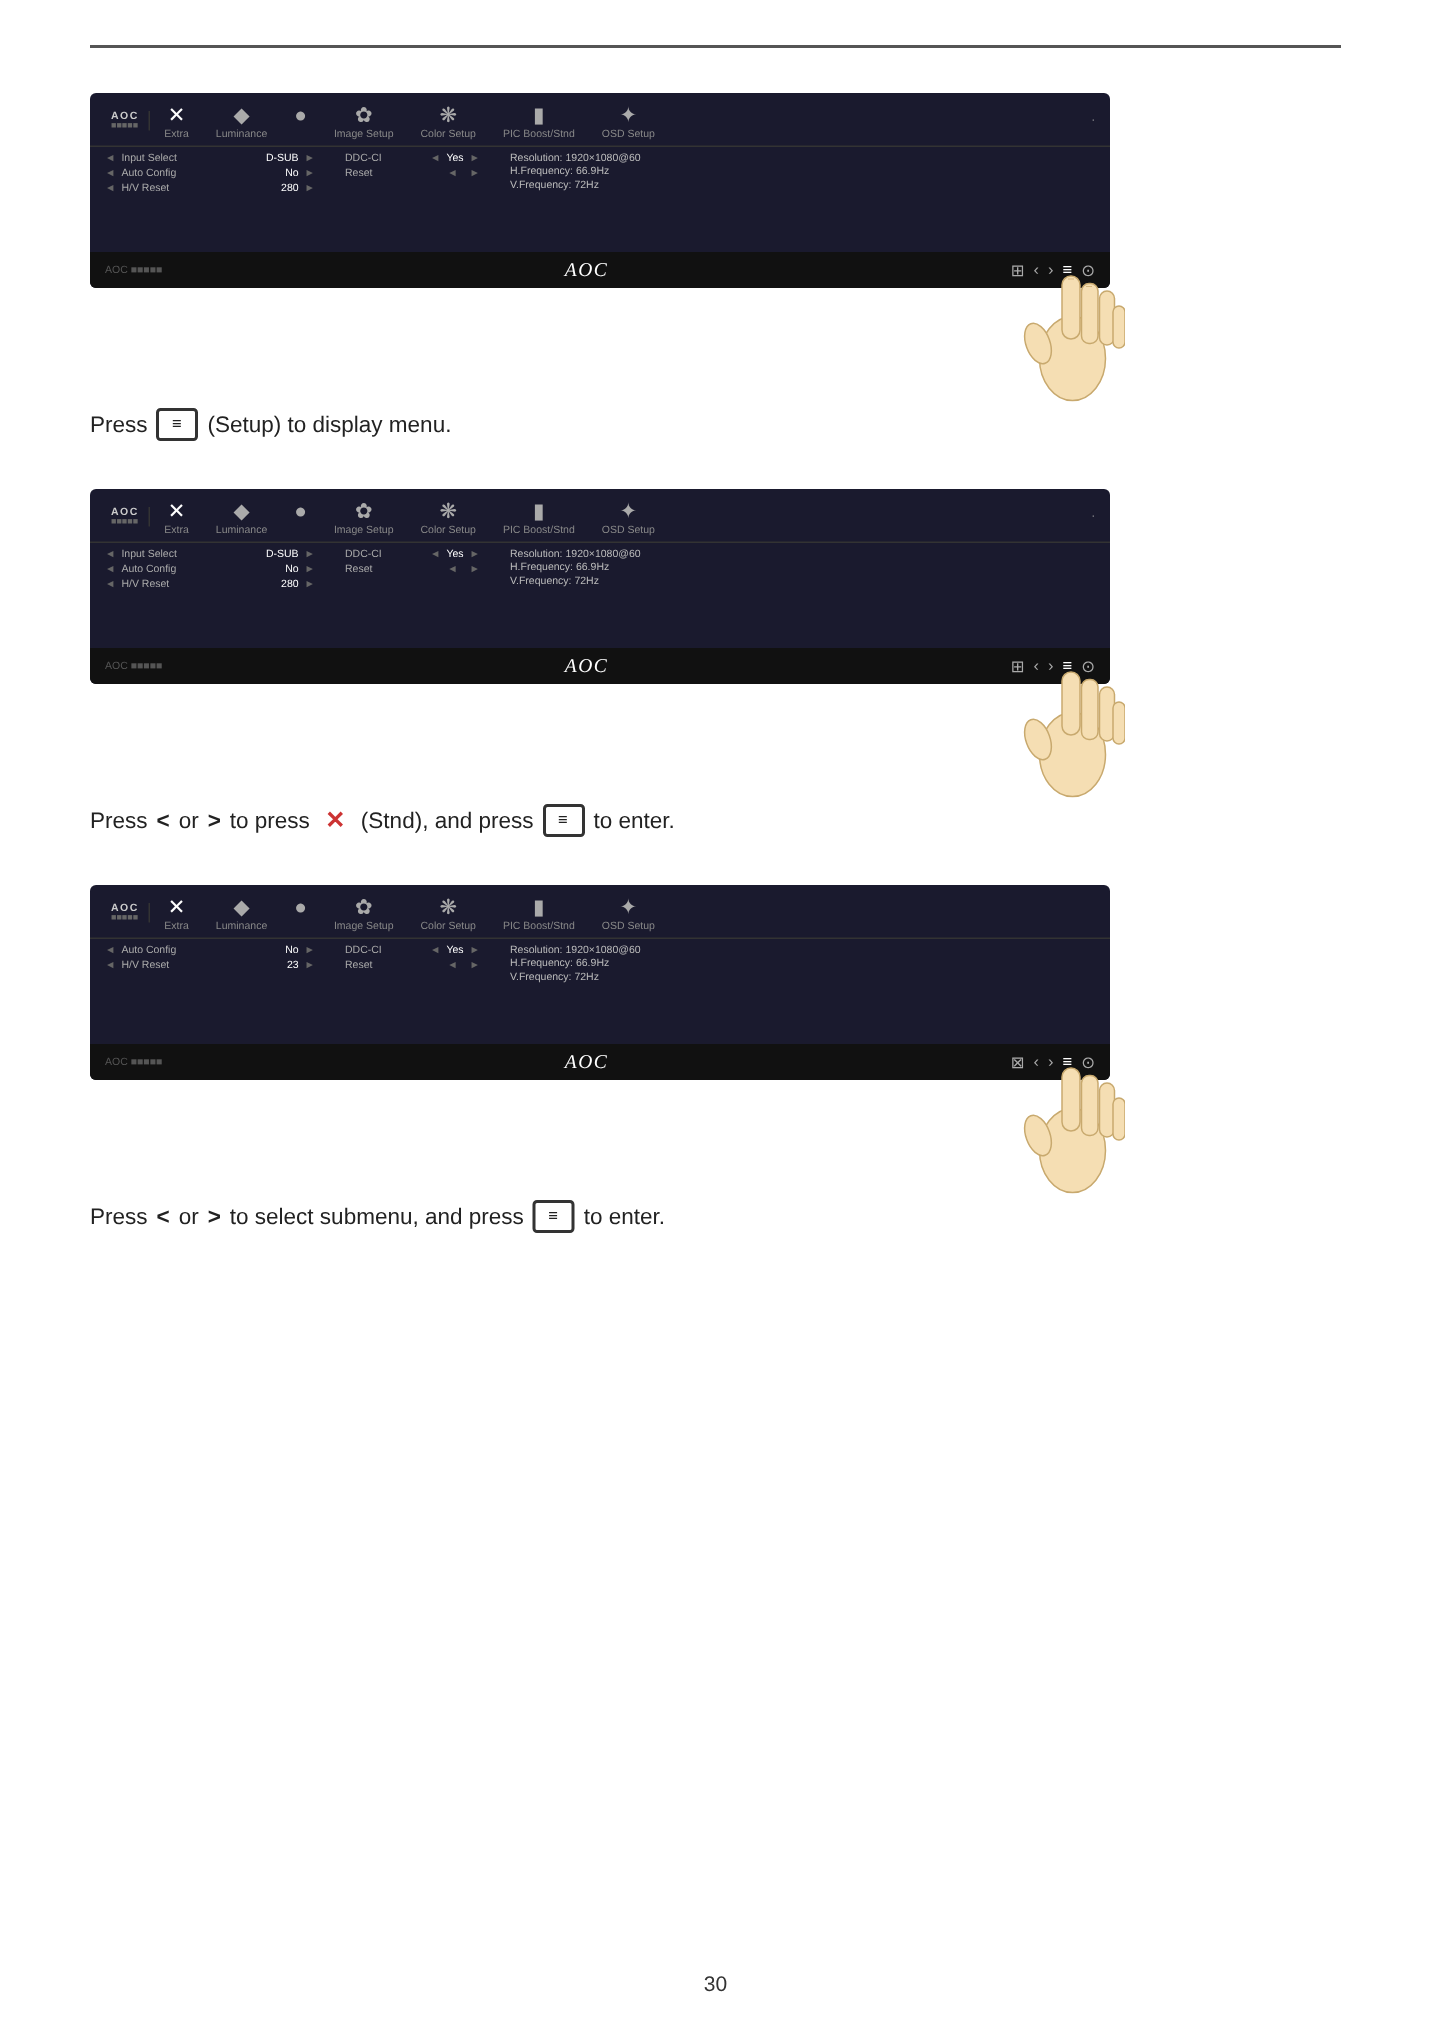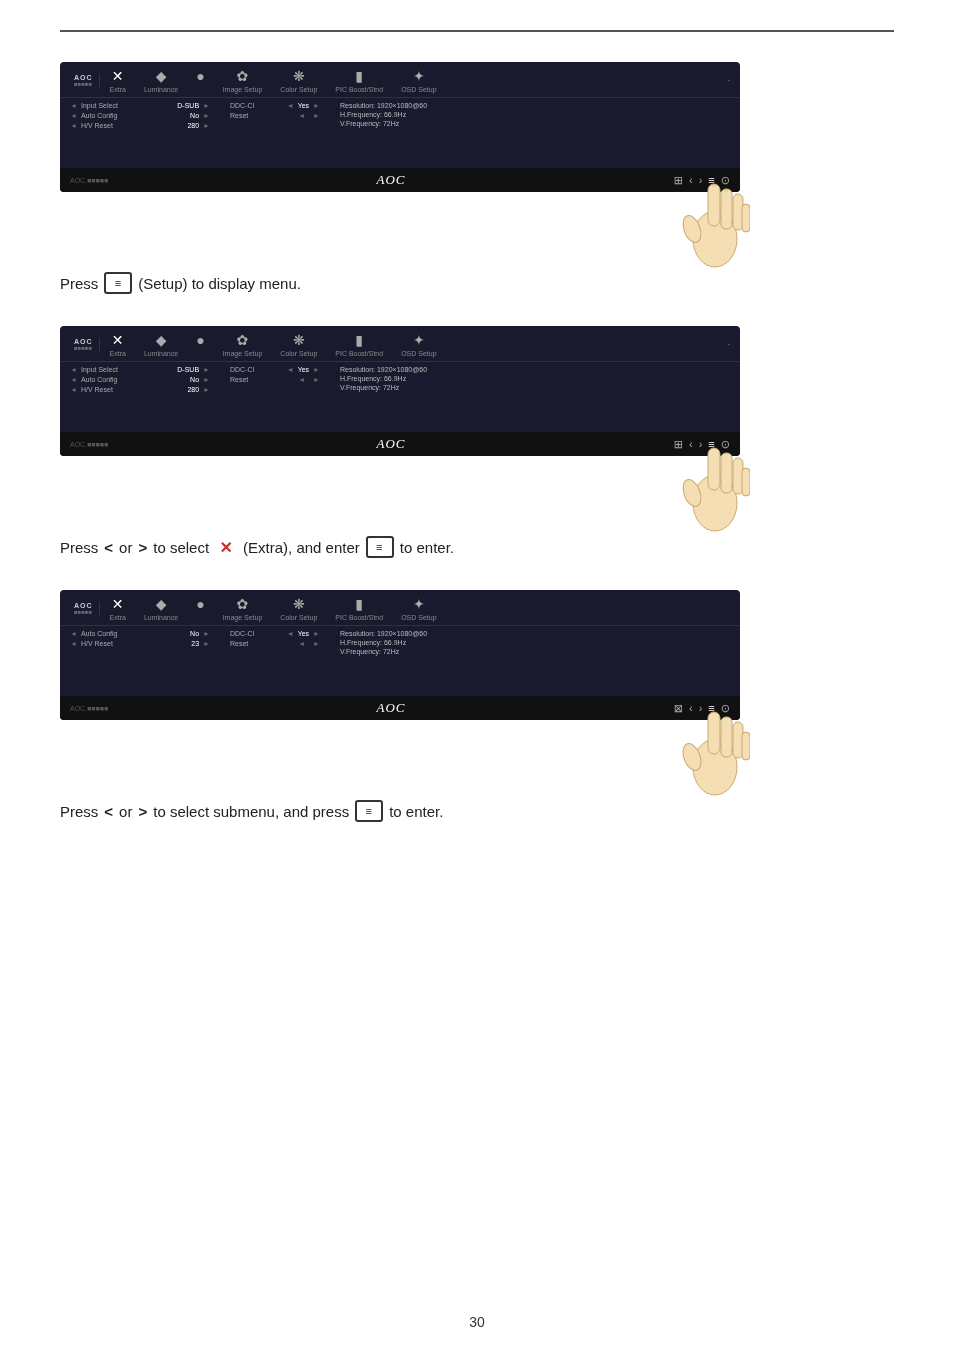--- a/index.html
+++ b/index.html
@@ -501,24 +501,24 @@
           </g>
         </svg>
       </div>
     </div>
 
     <div class="instruction-line" style="margin-top: 80px;">
       <span>Press</span>
       <span class="nav-icon">&lt;</span>
       <span>or</span>
       <span class="nav-icon">&gt;</span>
-      <span>to select</span>
+      <span>to press</span>
 
       <span style="display:inline-flex;align-items:center;justify-content:center;width:22px;height:22px;font-size:16px;color:#cc3333;font-weight:bold;vertical-align:middle;">✕</span>
-      <span>(Extra), and enter</span>
+      <span>(Stnd), and press</span>
       <span class="menu-btn-icon">≡</span>
       <span>to enter.</span>
     </div>
   </div>
 
   <div class="section" style="margin-top: 20px;">
     <div class="monitor-wrapper">
       <div class="monitor-img">
         <div class="osd-content">
 

